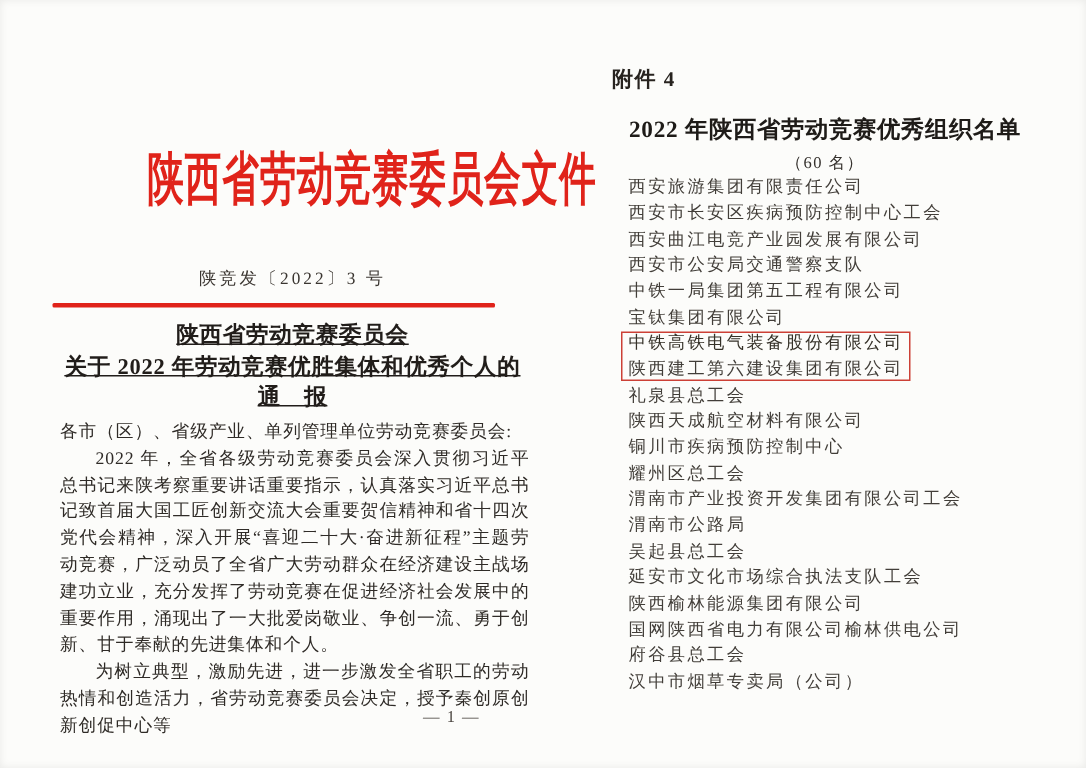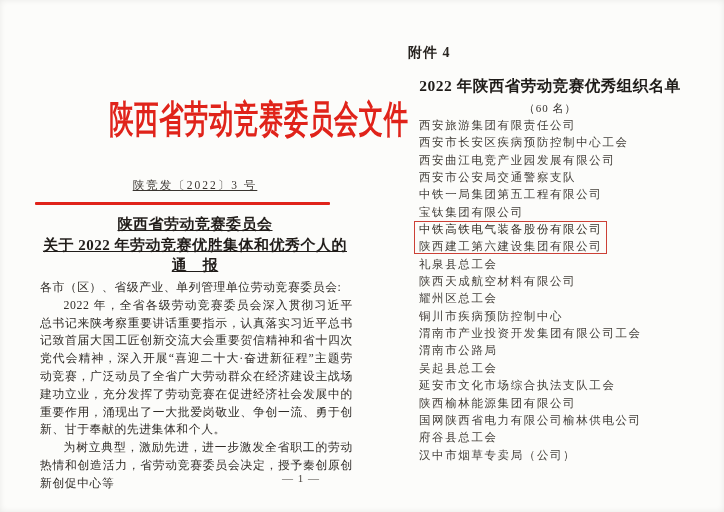--- a/index.html
+++ b/index.html
@@ -8,34 +8,34 @@
     width:724px;height:512px;
     margin:0 auto;
     background:#fcfcfa;
     overflow:hidden;
     font-family:"Liberation Serif","DejaVu Serif",serif;
     box-shadow:inset 0 0 6px rgba(0,0,0,.08);
   }
   
   .left-page{position:absolute;left:0;top:0;width:380px;height:512px;}
   .letterhead{
-    position:absolute;left:25px;top:94px;width:340px;
+    position:absolute;left:14px;top:94px;width:340px;
     text-align:right;white-space:nowrap;
   }
   .letterhead .stretch{
     display:inline-block;
     font-size:38px;font-weight:900;
     color:#e0231a;
     transform:scaleX(0.64);
     transform-origin:50% 50%;
     letter-spacing:1px;
   }
   .doc-number{
     position:absolute;left:25px;top:178px;width:340px;
-    text-align:center;font-size:11.5px;color:#3a3530;letter-spacing:2px;text-decoration:underline;
+    text-align:center;font-size:11.5px;color:#3a3530;letter-spacing:2px;
   }
   .red-rule{
     position:absolute;left:35px;top:202px;width:295px;height:3px;
     background:#e0231a;border-radius:1px;
   }
   .doc-title{
     position:absolute;left:25px;top:214px;width:340px;
     text-align:center;font-weight:bold;color:#211d1a;
     font-size:15px;line-height:20.5px;letter-spacing:0.5px;text-decoration:underline;
   }
@@ -122,22 +122,22 @@
       <div class="org-item"><span>西安旅游集团有限责任公司</span></div>
       <div class="org-item"><span>西安市长安区疾病预防控制中心工会</span></div>
       <div class="org-item"><span>西安曲江电竞产业园发展有限公司</span></div>
       <div class="org-item"><span>西安市公安局交通警察支队</span></div>
       <div class="org-item"><span>中铁一局集团第五工程有限公司</span></div>
       <div class="org-item"><span>宝钛集团有限公司</span></div>
       <div class="org-item"><span class="boxed">中铁高铁电气装备股份有限公司</span></div>
       <div class="org-item"><span>陕西建工第六建设集团有限公司</span></div>
       <div class="org-item"><span>礼泉县总工会</span></div>
       <div class="org-item"><span>陕西天成航空材料有限公司</span></div>
+      <div class="org-item"><span>铜川市疾病预防控制中心</span></div>
       <div class="org-item"><span>耀州区总工会</span></div>
-      <div class="org-item"><span>铜川市疾病预防控制中心</span></div>
       <div class="org-item"><span>渭南市产业投资开发集团有限公司工会</span></div>
       <div class="org-item"><span>渭南市公路局</span></div>
       <div class="org-item"><span>吴起县总工会</span></div>
       <div class="org-item"><span>延安市文化市场综合执法支队工会</span></div>
       <div class="org-item"><span>陕西榆林能源集团有限公司</span></div>
       <div class="org-item"><span>国网陕西省电力有限公司榆林供电公司</span></div>
       <div class="org-item"><span>府谷县总工会</span></div>
       <div class="org-item"><span>汉中市烟草专卖局（公司）</span></div>
     </div>
   </div>

